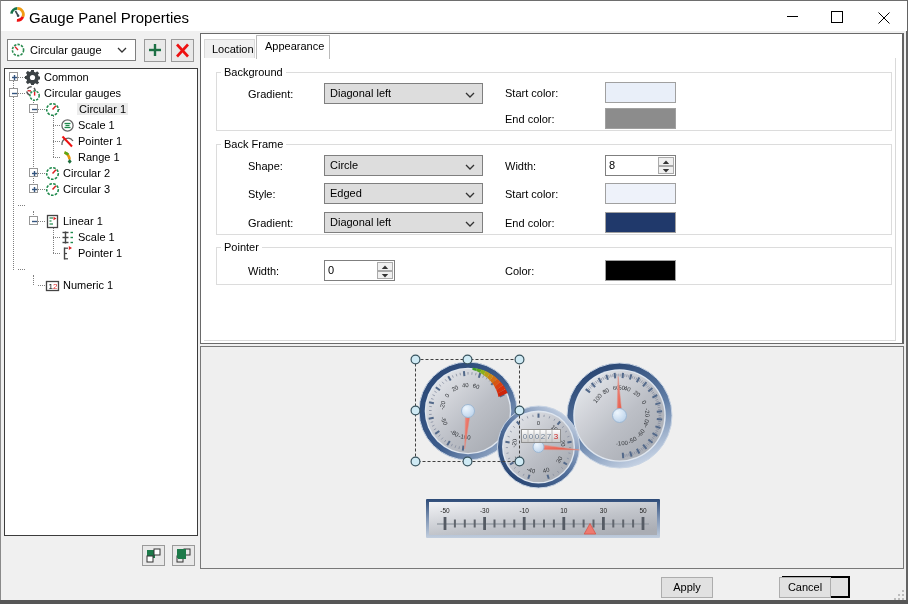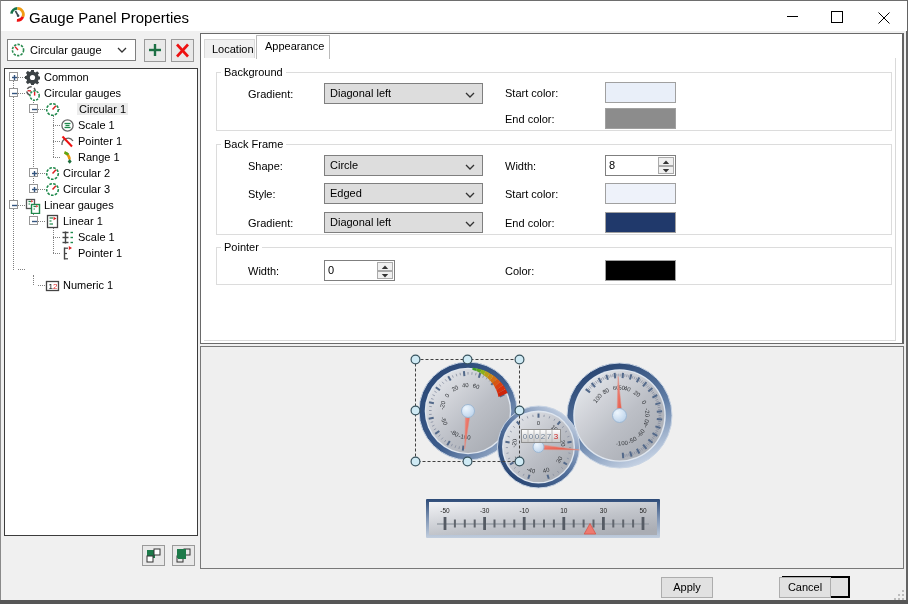--- a/index.html
+++ b/index.html
@@ -189,38 +189,20 @@
           <line x1="3.5" y1="1" x2="3.5" y2="6" stroke="#33557f" stroke-width="1.4"></line>
         </svg>
       </span>
     <svg class="ticon" style="left:40px;" width="15" height="15" viewBox="0 0 15 15">
       <circle cx="7.5" cy="7.5" r="5.8" fill="#fff" stroke="#1f8a4c" stroke-width="1.6" stroke-dasharray="2.6 1.3"></circle>
       <line x1="7.5" y1="7.5" x2="11" y2="3.8" stroke="#d22" stroke-width="1.5"></line>
     </svg>
     <span class="ttext" style="left:58px;">Circular 3</span>
   </div>
 
-  <div class="trow" style="top:128px;">
-    <span class="exp" style="left:4px;top:3px;">
-        <svg width="7" height="7" viewBox="0 0 7 7">
-          <line x1="1" y1="3.5" x2="6" y2="3.5" stroke="#33557f" stroke-width="1.4"></line>
-        </svg>
-      </span>
-    <svg class="ticon" style="left:20px;" width="16" height="16" viewBox="0 0 16 16">
-      <rect x="1.5" y="1.5" width="8" height="9" fill="#fff" stroke="#555" stroke-width="1.3"></rect>
-      <line x1="3.5" y1="3.5" x2="6" y2="3.5" stroke="#1f8a4c" stroke-width="1.2"></line>
-      <line x1="3.5" y1="6" x2="5" y2="6" stroke="#1f8a4c" stroke-width="1.2"></line>
-      <path d="M8.2 3.2 l-2 1.2 0 -2.4 Z" fill="#d22"></path>
-      <rect x="6.5" y="6.5" width="8" height="9" fill="#fff" stroke="#1f8a4c" stroke-width="1.4"></rect>
-      <line x1="8.5" y1="8.5" x2="11" y2="8.5" stroke="#1f8a4c" stroke-width="1.2"></line>
-      <line x1="8.5" y1="11" x2="10" y2="11" stroke="#1f8a4c" stroke-width="1.2"></line>
-      <path d="M13.2 8.2 l-2 1.2 0 -2.4 Z" fill="#d22"></path>
-    </svg>
-    <span class="ttext" style="left:39px;">Linear gauges</span>
-  </div>
 
   <div class="trow" style="top:144px;">
     <span class="exp" style="left:24px;top:3px;">
         <svg width="7" height="7" viewBox="0 0 7 7">
           <line x1="1" y1="3.5" x2="6" y2="3.5" stroke="#33557f" stroke-width="1.4"></line>
         </svg>
       </span>
     <svg class="ticon" style="left:40px;" width="15" height="15" viewBox="0 0 15 15">
       <rect x="2.5" y="1.5" width="10" height="12" fill="#fff" stroke="#444" stroke-width="1.3"></rect>
       <line x1="4.5" y1="4" x2="8" y2="4" stroke="#1f8a4c" stroke-width="1.2"></line>

